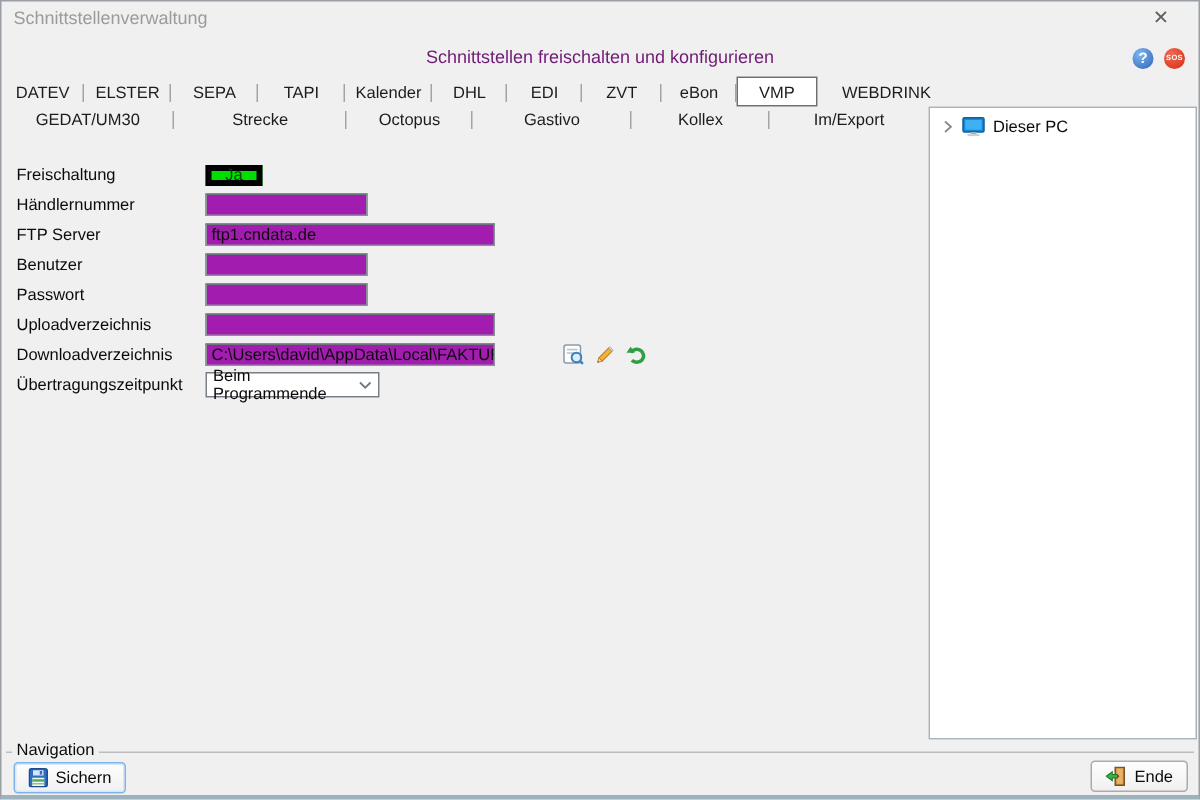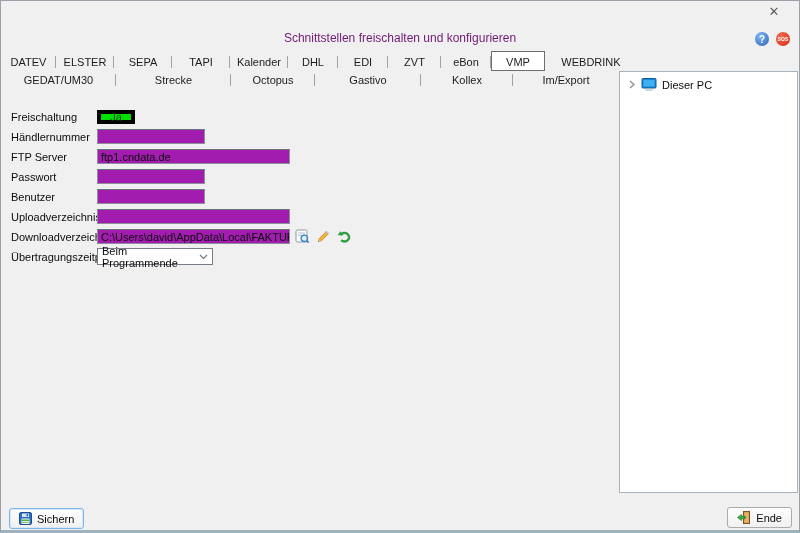--- a/index.html
+++ b/index.html
@@ -34,21 +34,21 @@
   .tab:not(:last-child)::after {
     content:""; position:absolute; right:0; top:3px; width:1px; height:12px; background:#a3a3a3;
   }
   .tab.sel {
     background:#fff; border:1px solid #6f6f6f; height:20px; margin-top:-2px;
     line-height:20px; z-index:3;
   }
   .tab.sel::after { display:none; }
   
   .form { position:absolute; left:10px; top:108px; width:460px; }
-  .frow { display:flex; align-items:center; height:15px; margin-bottom:5px; }
+  .frow { display:flex; align-items:center; height:15px; margin-bottom:5px;gap:40px; }
   .flabel { width:86px; font-size:11px; color:#0b0b0b; flex:none; }
   .badge {
     width:38px; height:14px; background:#00df00; border:4px solid #000000;
     font-size:11px; color:#063c06; display:flex; align-items:center; justify-content:center;
   }
   .tinput {
     height:15px; background:#a21caf; border:1px solid #8a9199; border-top-color:#6d757c;
     font-size:11px; color:#0b0b0b; padding:0 3px; display:flex; align-items:center;
     white-space:nowrap; overflow:hidden;
   }
@@ -84,20 +84,21 @@
   .btn-save { left:8px; top:507px; border-color:#7eb4ea; box-shadow:0 0 0 1px #d6e8fa inset; }
   .btn-end  { right:7px; top:506px; }
   svg { display:block; }
 </style>
 </head>
 <body>
 
 <div class="window">
 
   <div class="titlebar">
+    <span class="title">Schnittstellenverwaltung</span>
     <span class="close-btn">✕</span>
   </div>
 
   <div class="header">
     <span class="htitle">Schnittstellen freischalten und konfigurieren</span>
     <span class="hicons">
       <span class="circ help">?</span>
       <span class="circ sos">SOS</span>
     </span>
   </div>
@@ -131,25 +132,25 @@
       </div>
       <div class="frow">
         <span class="flabel">Händlernummer</span>
         <div class="tinput w-s"></div>
       </div>
       <div class="frow">
         <span class="flabel">FTP Server</span>
         <div class="tinput w-m">ftp1.cndata.de</div>
       </div>
       <div class="frow">
+        <span class="flabel">Benutzer</span>
+        <div class="tinput w-s"></div>
+      </div>
+      <div class="frow">
         <span class="flabel">Passwort</span>
-        <div class="tinput w-s"></div>
-      </div>
-      <div class="frow">
-        <span class="flabel">Benutzer</span>
         <div class="tinput w-s"></div>
       </div>
       <div class="frow">
         <span class="flabel">Uploadverzeichnis</span>
         <div class="tinput w-m"></div>
       </div>
       <div class="frow">
         <span class="flabel">Downloadverzeichnis</span>
         <div class="tinput w-m">C:\Users\david\AppData\Local\FAKTURAB\Ablag</div>
         <span class="ficons">
@@ -203,20 +204,23 @@
           <rect x="1" y="0.5" width="14" height="9.5" rx="1" fill="#1489d8" stroke="#135d97" stroke-width="1"></rect>
           <rect x="2.5" y="2" width="11" height="6.5" fill="#3fb1f2"></rect>
           <rect x="6" y="10" width="4" height="1.4" fill="#9fb2bf"></rect>
           <rect x="4" y="11.4" width="8" height="1.4" fill="#c3d1da"></rect>
         </svg>
       </span>
       <span class="tlabel">Dieser PC</span>
     </div>
   </div>
 
+  <div class="navgroup">
+    <span class="navlabel">Navigation</span>
+  </div>
 
   <button class="btn btn-save">
     <span>
       <svg width="13" height="13" viewBox="0 0 13 13">
         <rect x="0.5" y="0.5" width="12" height="12" rx="1.5" fill="#2d6fc2" stroke="#1d4e8f"></rect>
         <rect x="3" y="1.5" width="7" height="3.5" fill="#d8e6f5"></rect>
         <rect x="7.5" y="2" width="1.6" height="2.4" fill="#2d6fc2"></rect>
         <rect x="2.5" y="6.5" width="8" height="5.5" fill="#f2f6fa"></rect>
         <rect x="2.5" y="7.5" width="8" height="1.6" fill="#49b04e"></rect>
         <rect x="2.5" y="10" width="8" height="1" fill="#9fbf68"></rect>

